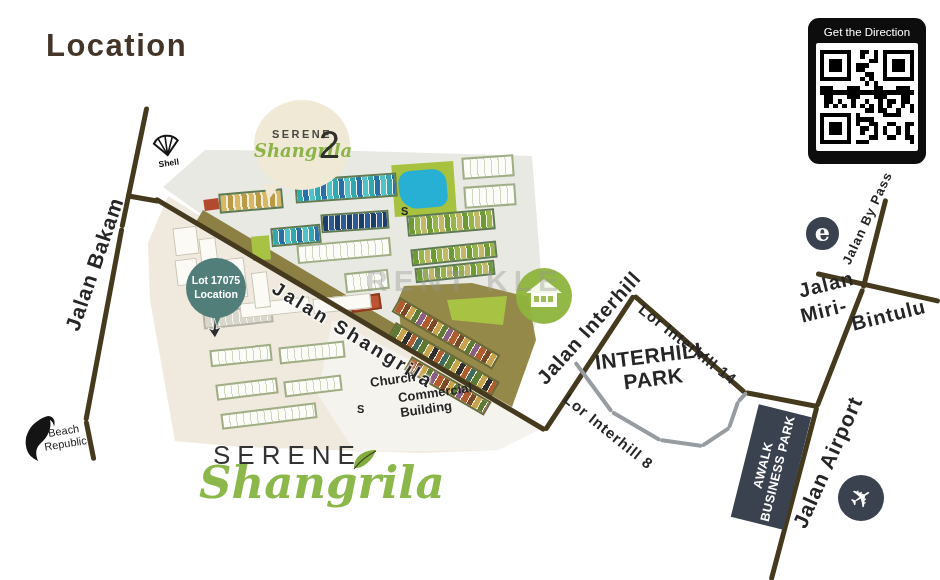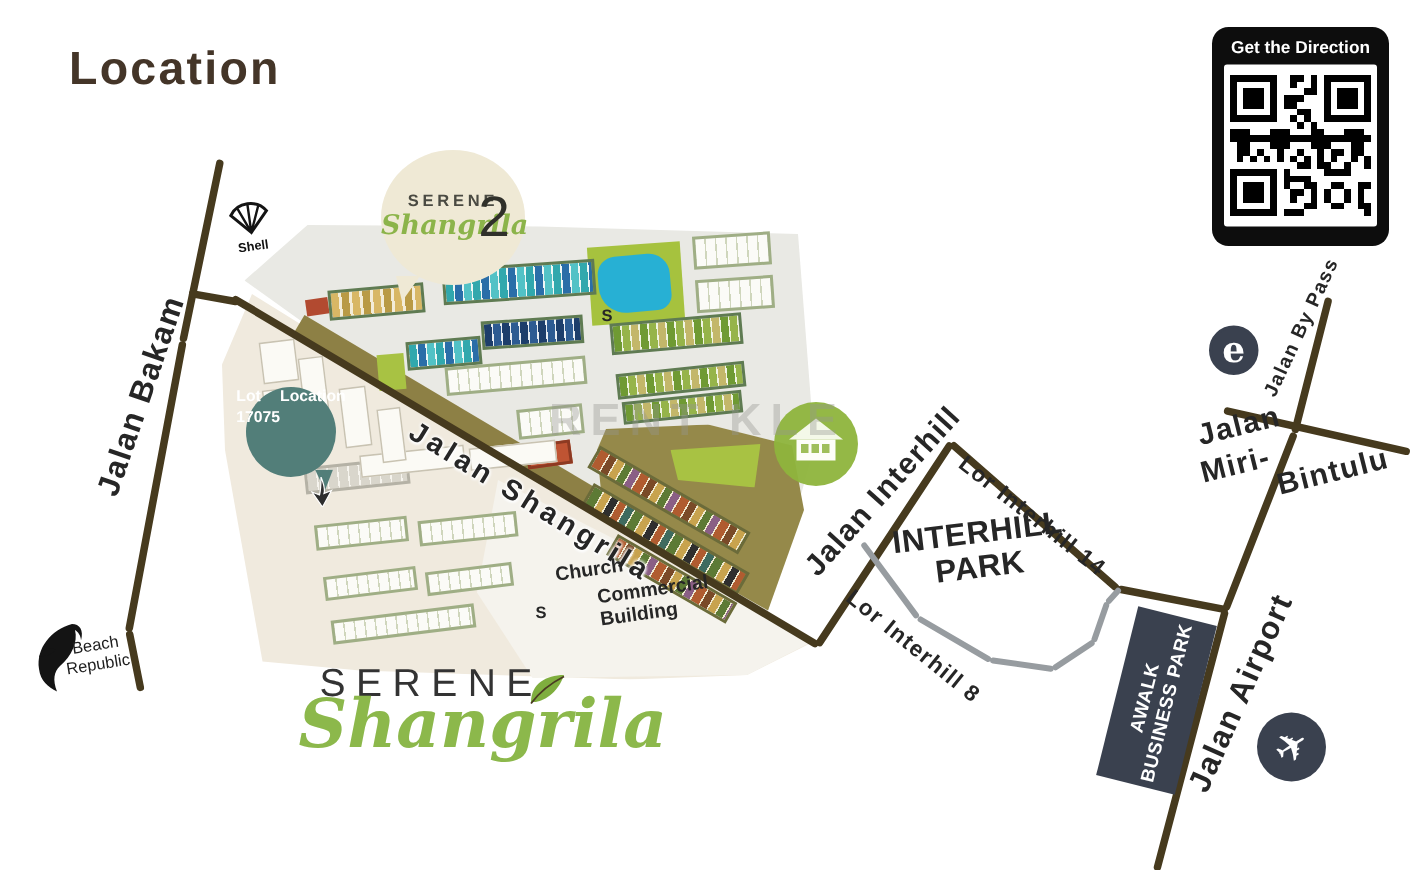--- a/index.html
+++ b/index.html
@@ -25,30 +25,30 @@
   .p-multi{border-color:#6b6b3a;background:repeating-linear-gradient(90deg,#b05c30 0 6px,#efe9d0 6px 7px,#7a4a28 7px 12px,#efe9d0 12px 13px,#c8a34e 13px 18px,#efe9d0 18px 19px,#5d7a35 19px 24px,#efe9d0 24px 25px,#8a5f85 25px 30px,#efe9d0 30px 31px);}
   .p-multi2{border-color:#6b6b3a;background:repeating-linear-gradient(90deg,#5d7a35 0 6px,#efe9d0 6px 7px,#c8a34e 7px 12px,#efe9d0 12px 13px,#2f2f2f 13px 18px,#efe9d0 18px 19px,#b05c30 19px 24px,#efe9d0 24px 25px,#3f6b5f 25px 30px,#efe9d0 30px 31px);}
   
   .rlabel{position:absolute;transform-origin:0 50%;font-weight:600;color:#262626;white-space:nowrap;letter-spacing:1px;}
   .halo{text-shadow:0 0 3px #fff,0 0 3px #fff,0 0 2px #fff,1px 1px 2px #fff;}
   .small-label{position:absolute;font-weight:600;color:#262626;white-space:nowrap;}
   .title{position:absolute;left:46px;top:28px;font-size:31px;letter-spacing:1.5px;font-weight:600;color:#443528;}
   
   .qr-card{position:absolute;left:808px;top:18px;width:118px;height:146px;background:#0d0d0d;border-radius:11px;
            display:flex;flex-direction:column;align-items:center;}
-  .qr-label{color:#fff;font-size:11.5px;font-weight:700;margin-top:8px;white-space:nowrap;}
+  .qr-label{color:#fff;font-size:11.5px;font-weight:400;margin-top:8px;white-space:nowrap;}
   .qr-box{width:102px;height:108px;background:#fff;margin-top:5px;border-radius:2px;display:flex;align-items:center;justify-content:center;}
   
   .bubble2{position:absolute;left:254px;top:100px;width:96px;height:90px;border-radius:50%;background:#efe9d5;text-align:center;}
   .bubble2 .l1{display:block;margin-top:28px;font-size:11px;letter-spacing:2.5px;font-weight:600;color:#4a4a42;}
   .bubble2 .l2{display:block;font-size:18px;font-family:"DejaVu Serif",serif;font-style:italic;font-weight:700;color:#8cb44a;margin-top:0px;margin-right:16px;}
   .bubble2 .num{position:absolute;right:10px;top:24px;font-size:38px;color:#30302a;font-weight:400;}
   .bubble2-tail{position:absolute;left:264px;top:184px;width:16px;height:17px;background:#efe9d5;clip-path:polygon(0 0,100% 0,25% 100%);}
-  .showhouse{position:absolute;left:164px;top:258px;width:60px;height:60px;border-radius:50%;background:#527e79;color:#fff;
-             display:flex;flex-direction:row;justify-content:center;font-size:10.5px;font-weight:600;line-height:1.3;}
+  .showhouse{position:absolute;left:186px;top:258px;width:60px;height:60px;border-radius:50%;background:#527e79;color:#fff;
+             display:flex;flex-direction:column;align-items:center;justify-content:center;font-size:10.5px;font-weight:600;line-height:1.3;}
   .show-tail{position:absolute;left:210px;top:313px;width:12px;height:14px;background:#527e79;clip-path:polygon(0 0,100% 0,55% 100%);}
   
   .slate-circle{position:absolute;border-radius:50%;background:#3a414f;display:flex;align-items:center;justify-content:center;color:#fff;}
   .awalk{position:absolute;left:713px;top:440px;width:116px;height:54px;background:#3a414f;transform:rotate(-76deg);
          display:flex;flex-direction:column;align-items:center;justify-content:center;color:#fff;font-weight:700;font-size:12.5px;line-height:1.2;letter-spacing:.5px;white-space:nowrap;}
   .watermark{position:absolute;left:366px;top:264px;font-size:30px;font-weight:700;letter-spacing:6px;color:rgba(150,150,145,.38);white-space:nowrap;}
   
   .logo-serene{position:absolute;left:213px;top:440px;font-size:26px;letter-spacing:7px;color:#333;font-weight:500;}
   .logo-script{position:absolute;left:199px;top:456px;font-size:45px;font-family:"DejaVu Serif",serif;font-style:italic;font-weight:700;color:#8cb84b;}
   .interhill{position:absolute;left:596px;top:344px;width:112px;text-align:center;transform:rotate(-7deg);

